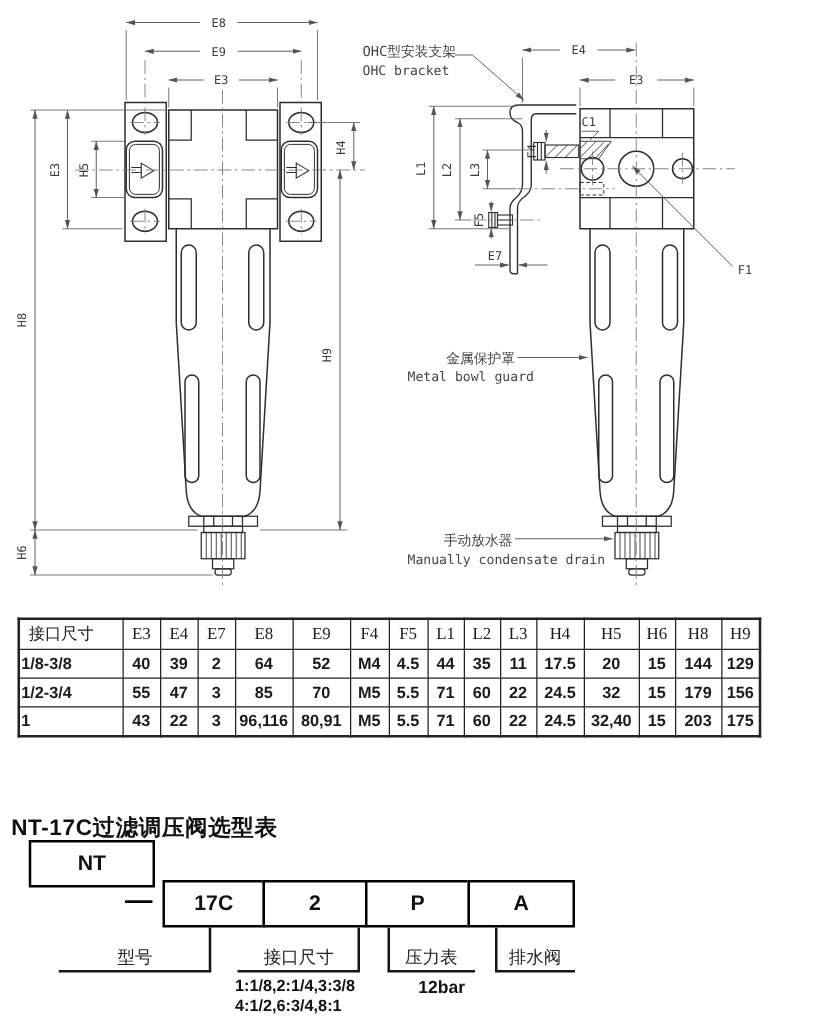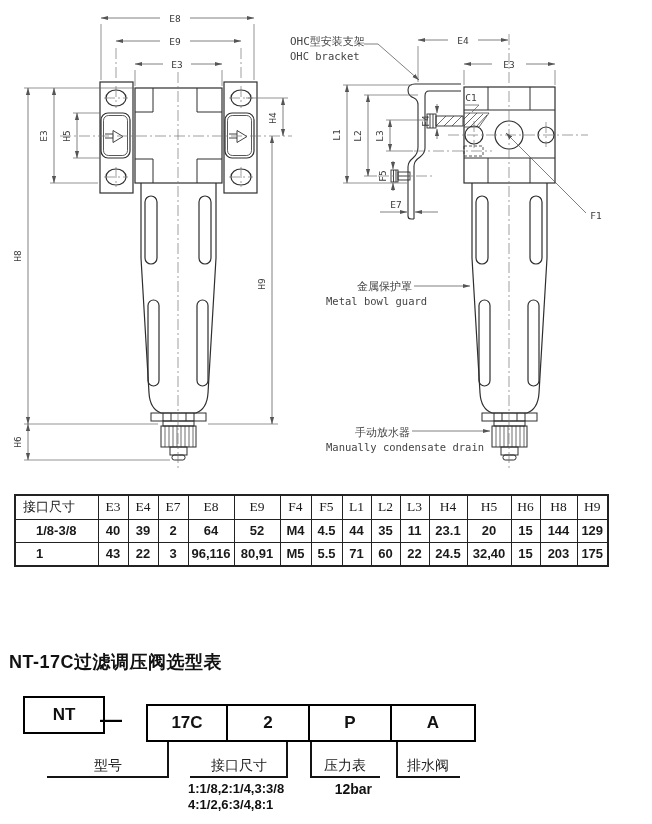--- a/index.html
+++ b/index.html
@@ -10,27 +10,27 @@
   .anntxt{font-size:10.5px;fill:#444;}
   .cntxt{font-size:11px;fill:#444;}
   
   table.dims{position:absolute;left:14px;top:494px;border-collapse:collapse;table-layout:fixed;
              border:2px solid #222;}
   table.dims th,table.dims td{border:1px solid #222;height:22px;text-align:center;
              overflow:hidden;white-space:nowrap;padding:0;}
   table.dims th{font-family:"Liberation Serif",serif;font-size:13.5px;font-weight:normal;}
   table.dims th.first{font-family:"Liberation Sans",sans-serif;font-size:13px;text-align:left;padding-left:7px;}
   table.dims td{font-family:"Liberation Sans",sans-serif;font-size:13px;font-weight:bold;}
-  table.dims td.first{text-align:left;padding-left:20px;}
+  table.dims td.first{text-align:left;padding-left:1px;}
   
   .sel-title{position:absolute;left:9px;top:650px;font-size:18px;font-weight:bold;color:#111;
              letter-spacing:0.5px;}
   .code-box{position:absolute;box-sizing:border-box;border:2px solid #000;height:38px;
             line-height:34px;text-align:center;font-size:17px;font-weight:bold;color:#111;background:#fff;}
-  .boxrow{position:absolute;left:130px;top:704px;display:flex;margin-left:16px;}
+  .boxrow{position:absolute;left:130px;top:704px;display:flex;}
   .boxrow .code-box{position:relative;margin-left:-2px;}
   .boxrow .code-box:first-child{margin-left:0;}
   .dash{position:absolute;left:100px;top:707px;font-size:22px;font-weight:bold;color:#000;}
   .cline{position:absolute;background:#141414;}
   .branch-label{position:absolute;height:18px;text-align:center;font-size:14px;color:#222;
             font-family:"Liberation Serif",serif;}
   .subtext{position:absolute;font-size:13px;font-weight:bold;color:#111;white-space:nowrap;}
 </style>
 </head>
 <body>
@@ -266,25 +266,43 @@
           <td>40</td>
           <td>39</td>
           <td>2</td>
           <td>64</td>
           <td>52</td>
           <td>M4</td>
           <td>4.5</td>
           <td>44</td>
           <td>35</td>
           <td>11</td>
-          <td>23.1</td>
+          <td>17.5</td>
           <td>20</td>
           <td>15</td>
           <td>144</td>
           <td>129</td>
+        </tr>
+        <tr>
+          <td class="first">1/2-3/4</td>
+          <td>55</td>
+          <td>47</td>
+          <td>3</td>
+          <td>85</td>
+          <td>70</td>
+          <td>M5</td>
+          <td>5.5</td>
+          <td>71</td>
+          <td>60</td>
+          <td>22</td>
+          <td>24.5</td>
+          <td>32</td>
+          <td>15</td>
+          <td>179</td>
+          <td>156</td>
         </tr>
         <tr>
           <td class="first">1</td>
           <td>43</td>
           <td>22</td>
           <td>3</td>
           <td>96,116</td>
           <td>80,91</td>
           <td>M5</td>
           <td>5.5</td>
@@ -296,21 +314,21 @@
           <td>15</td>
           <td>203</td>
           <td>175</td>
         </tr>
       </tbody>
     </table>
 
   
   <div class="sel-title">NT-17C过滤调压阀选型表</div>
 
-  <div class="code-box" style="left:23px;top:696px;width:82px;">NT</div>
+  <div class="code-box" style="left:23px;top:672px;width:101px;">NT</div>
   <span class="dash">—</span>
 
   <div class="boxrow">
     <div class="code-box" style="width:82px;">17C</div>
     <div class="code-box" style="width:84px;">2</div>
     <div class="code-box" style="width:84px;">P</div>
     <div class="code-box" style="width:86px;">A</div>
   </div>
 
   

